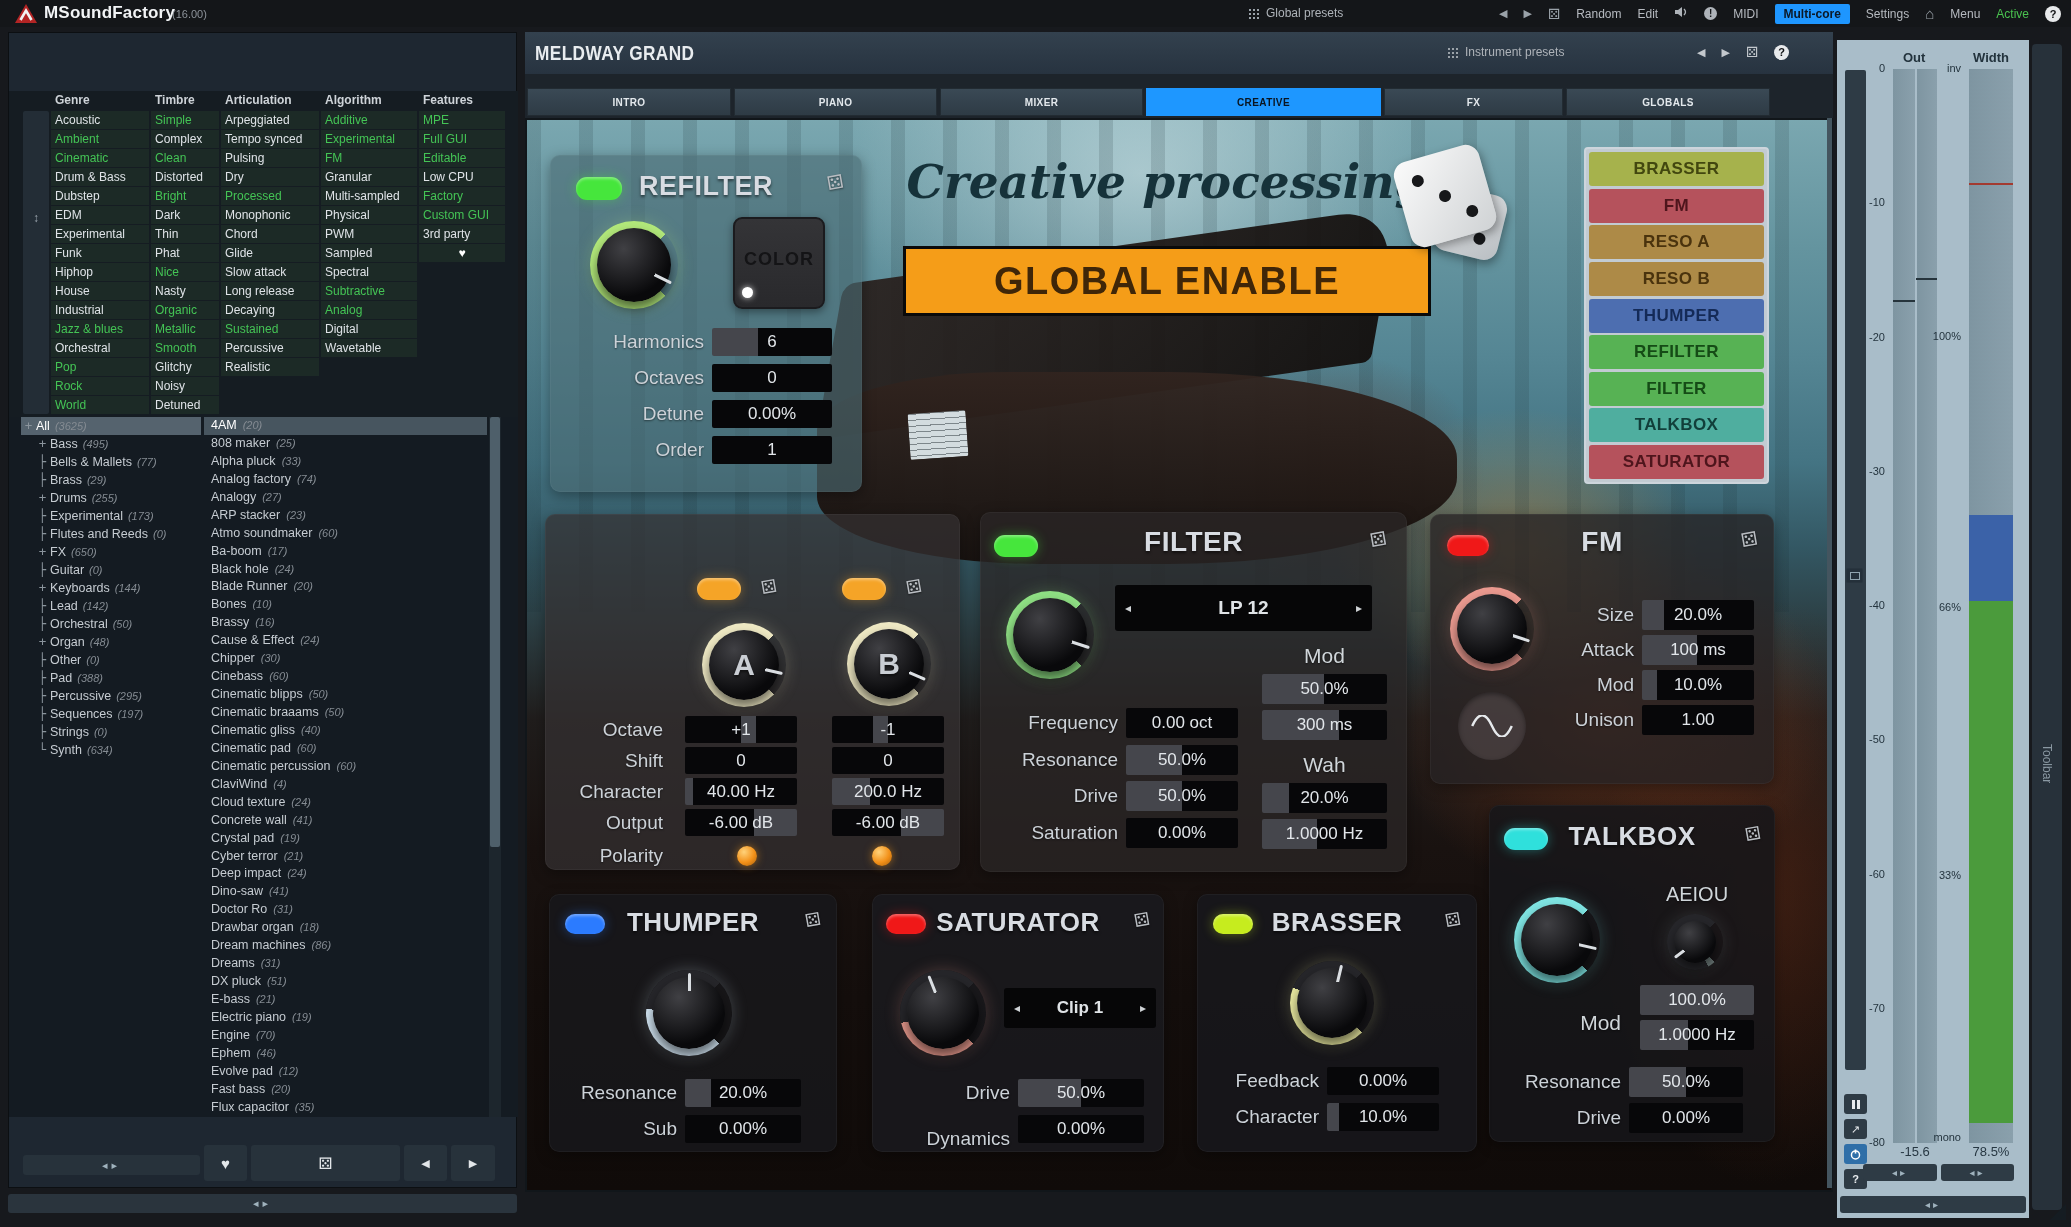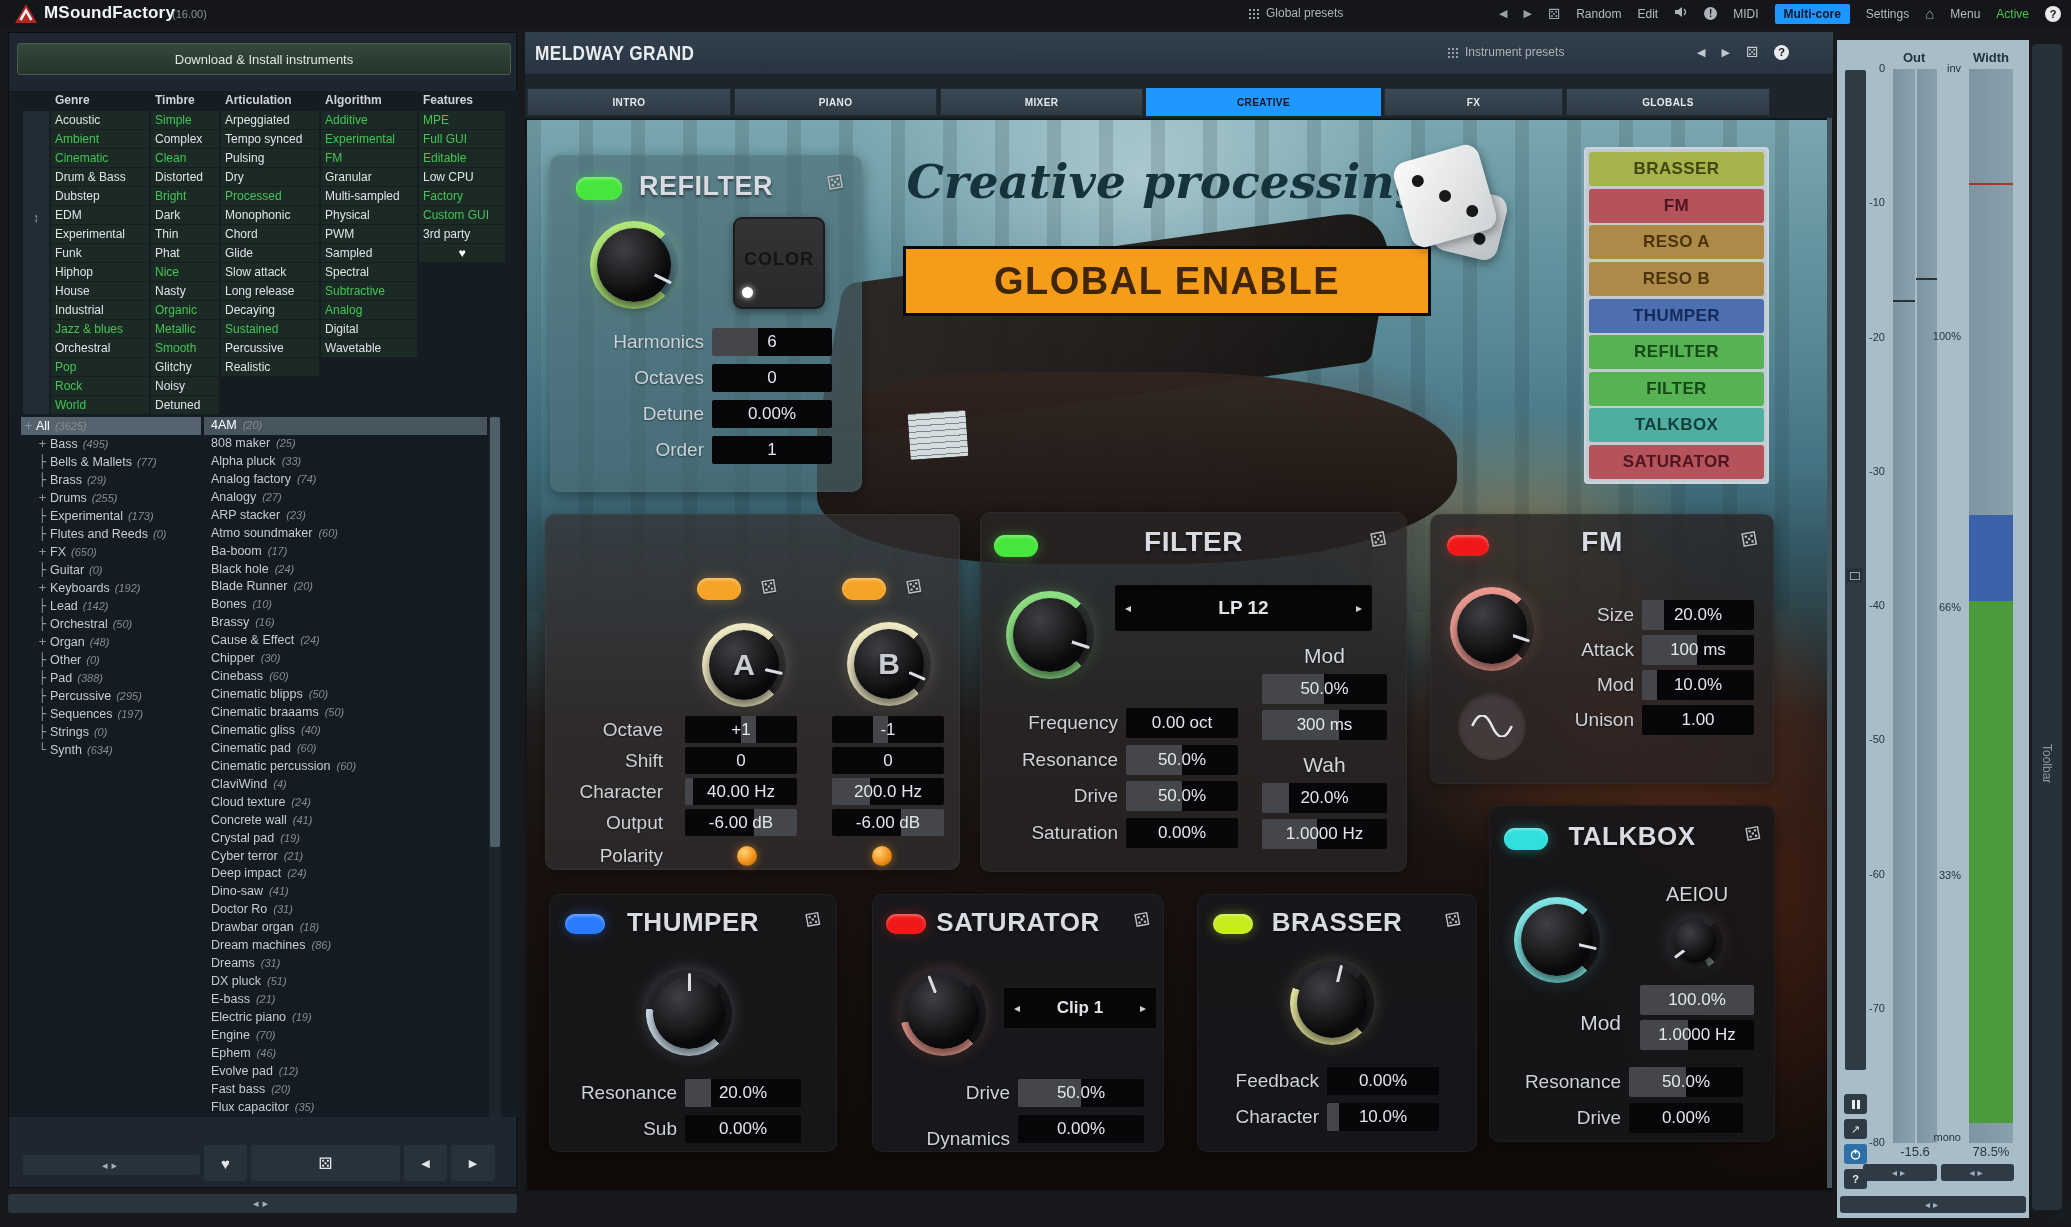--- a/index.html
+++ b/index.html
@@ -198,21 +198,20 @@
     <span id="tb-multicore">Multi-core</span>
     <span class="tb-item">Settings</span>
     <span class="tb-icon" style="font-size:15px;">⌂</span>
     <span class="tb-item">Menu</span>
     <span id="tb-active">Active</span>
     <span class="circle-icon">?</span>
   </div>
 </div>
 
 <div id="left-panel">
-  <div id="dl-btn">Download &amp; Install instruments</div>
   <div id="filter-grid">
     <div id="fctrl">
         <span>↕</span>
       </div>
   <div class="fcol" style="left: 42px; width: 98px;">
         <div class="fhead">Genre</div>
         <div class="fcell">Acoustic</div>
         <div class="fcell on">Ambient</div>
         <div class="fcell on">Cinematic</div>
         <div class="fcell">Drum &amp; Bass</div>
@@ -336,21 +335,21 @@
           <span class="tcount">(650)</span>
         </div>
         <div class="trow child">
           <span class="tpre">├</span>
           <span class="tlabel">Guitar</span>
           <span class="tcount">(0)</span>
         </div>
         <div class="trow child">
           <span class="tpre">+</span>
           <span class="tlabel">Keyboards</span>
-          <span class="tcount">(192)</span>
+          <span class="tcount">(144)</span>
         </div>
         <div class="trow child">
           <span class="tpre">├</span>
           <span class="tlabel">Lead</span>
           <span class="tcount">(142)</span>
         </div>
         <div class="trow child">
           <span class="tpre">├</span>
           <span class="tlabel">Orchestral</span>
           <span class="tcount">(50)</span>

